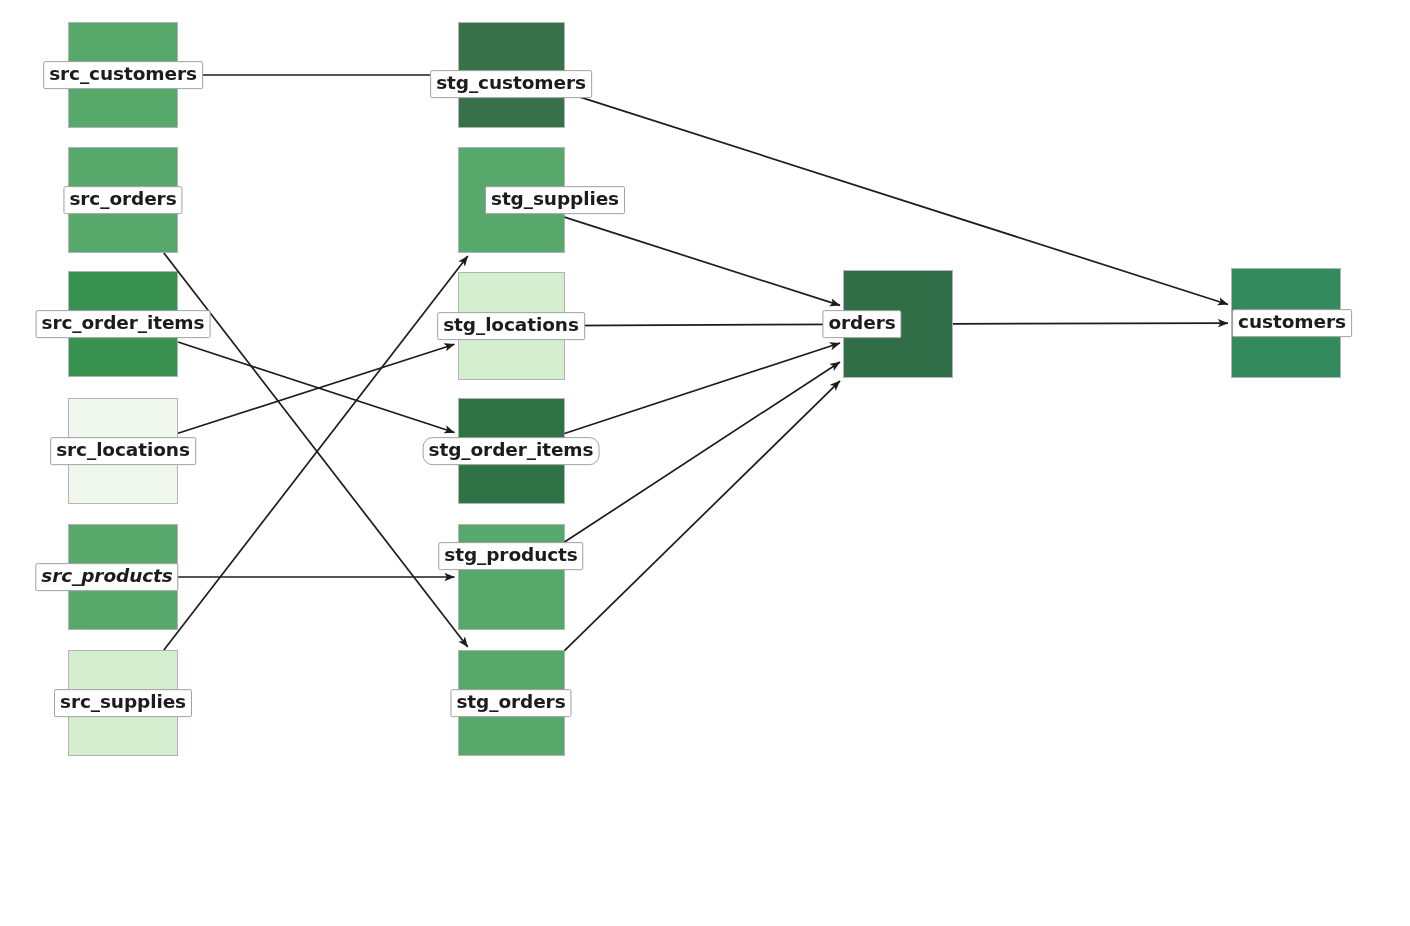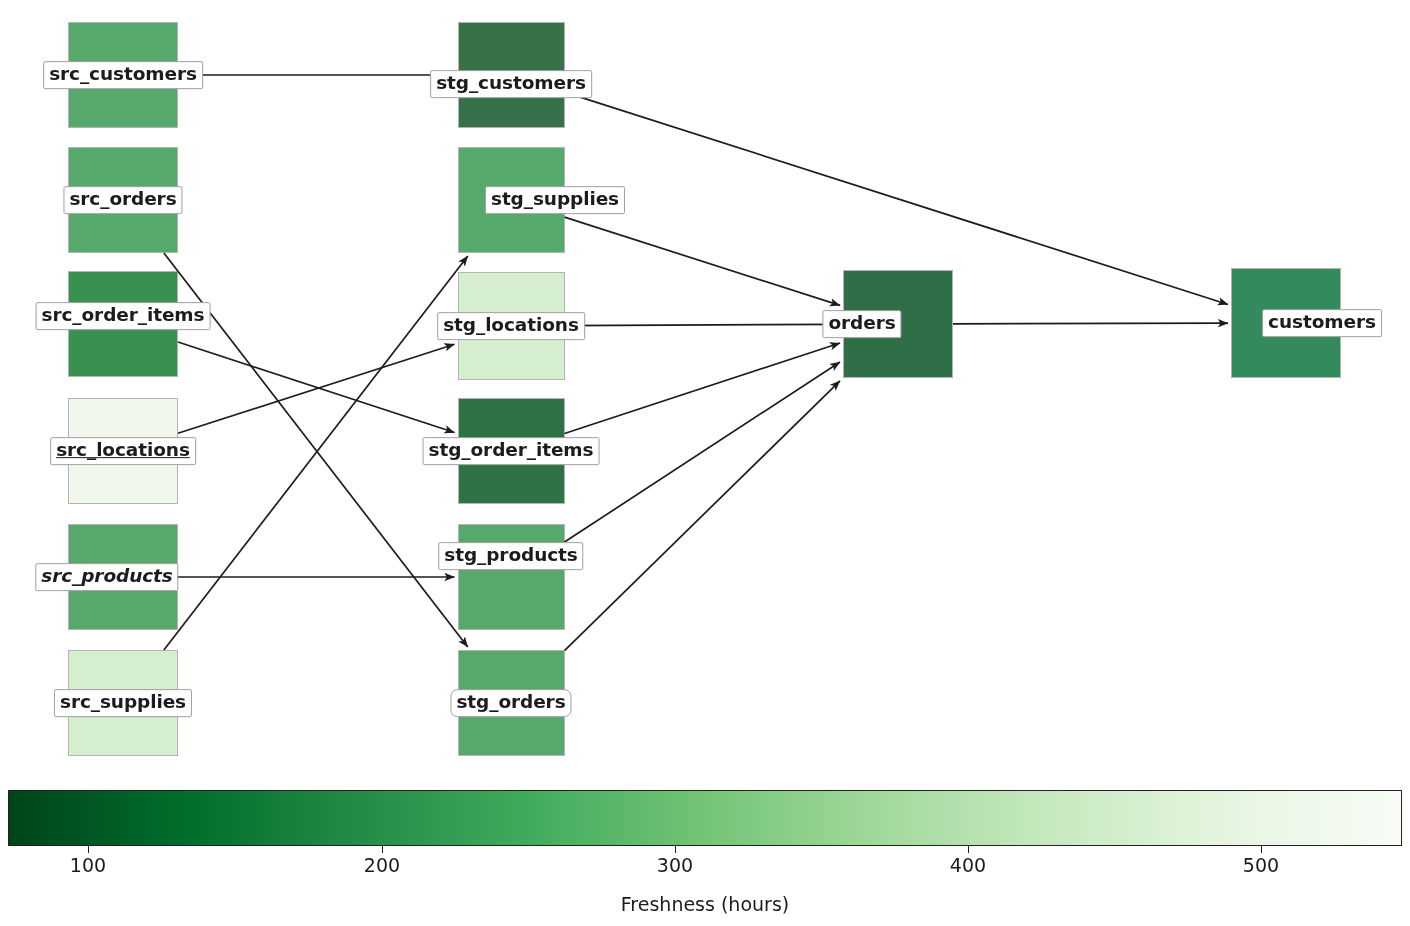--- a/index.html
+++ b/index.html
@@ -138,45 +138,29 @@
           <line x1="564.50" y1="433.44" x2="840.00" y2="343.03" stroke="#1c1c1c" stroke-width="1.7" marker-end="url(#arrowhead)"></line>
           <line x1="564.50" y1="542.02" x2="840.00" y2="361.92" stroke="#1c1c1c" stroke-width="1.7" marker-end="url(#arrowhead)"></line>
           <line x1="564.50" y1="650.61" x2="840.00" y2="380.80" stroke="#1c1c1c" stroke-width="1.7" marker-end="url(#arrowhead)"></line>
           <line x1="564.50" y1="92.12" x2="1228.00" y2="304.44" stroke="#1c1c1c" stroke-width="1.7" marker-end="url(#arrowhead)"></line>
           <line x1="953.00" y1="323.86" x2="1228.00" y2="323.15" stroke="#1c1c1c" stroke-width="1.7" marker-end="url(#arrowhead)"></line>
         </g>
     </svg>
     <div id="labels-layer">
         <div class="node-label" style="left: 123px; top: 75px;">src_customers</div>
         <div class="node-label" style="left: 123px; top: 200px;">src_orders</div>
-        <div class="node-label" style="left: 123px; top: 316px;">src_order_items</div>
-        <div class="node-label" style="left: 123px; top: 451px; text-decoration: underline;">src_locations</div>
+        <div class="node-label" style="left: 123px; top: 324px;">src_order_items</div>
+        <div class="node-label" style="left: 123px; top: 451px;">src_locations</div>
         <div class="node-label" style="left: 107px; top: 577px; font-style: italic;">src_products</div>
         <div class="node-label" style="left: 123px; top: 703px;">src_supplies</div>
         <div class="node-label" style="left: 511px; top: 75px; margin-top: 9px;">stg_customers</div>
         <div class="node-label" style="left: 511px; top: 200px; margin-left: 44px;">stg_supplies</div>
         <div class="node-label" style="left: 511px; top: 326px;">stg_locations</div>
-        <div class="node-label" style="left: 511px; top: 451px;">stg_order_items</div>
+        <div class="node-label" style="left: 511px; top: 451px; border-radius: 10px;">stg_order_items</div>
         <div class="node-label" style="left: 511px; top: 556px;">stg_products</div>
-        <div class="node-label" style="left: 511px; top: 703px; border-radius: 7px;">stg_orders</div>
+        <div class="node-label" style="left: 511px; top: 703px;">stg_orders</div>
         <div class="node-label" style="left: 862px; top: 324px;">orders</div>
-        <div class="node-label" style="left: 1322px; top: 323px;">customers</div>
+        <div class="node-label" style="left: 1292px; top: 323px;">customers</div>
       </div>
   </div>
 
-  <div id="colorbar-wrap">
-    <div id="colorbar" style="background: linear-gradient(to right, rgb(0, 68, 27), rgb(0, 109, 44), rgb(35, 139, 69), rgb(65, 171, 93), rgb(116, 196, 118), rgb(161, 217, 155), rgb(199, 233, 192), rgb(229, 245, 224), rgb(247, 252, 245));"></div>
-    <div id="cb-ticks">
-        <div class="cb-tick" style="left: 88px;"></div>
-        <div class="cb-ticklabel" style="left: 88px;">100</div>
-        <div class="cb-tick" style="left: 382px;"></div>
-        <div class="cb-ticklabel" style="left: 382px;">200</div>
-        <div class="cb-tick" style="left: 675px;"></div>
-        <div class="cb-ticklabel" style="left: 675px;">300</div>
-        <div class="cb-tick" style="left: 968px;"></div>
-        <div class="cb-ticklabel" style="left: 968px;">400</div>
-        <div class="cb-tick" style="left: 1261px;"></div>
-        <div class="cb-ticklabel" style="left: 1261px;">500</div>
-      </div>
-    <div id="cb-axis-label">Freshness (hours)</div>
-  </div>
 
 </div>
 
 </body></html>

